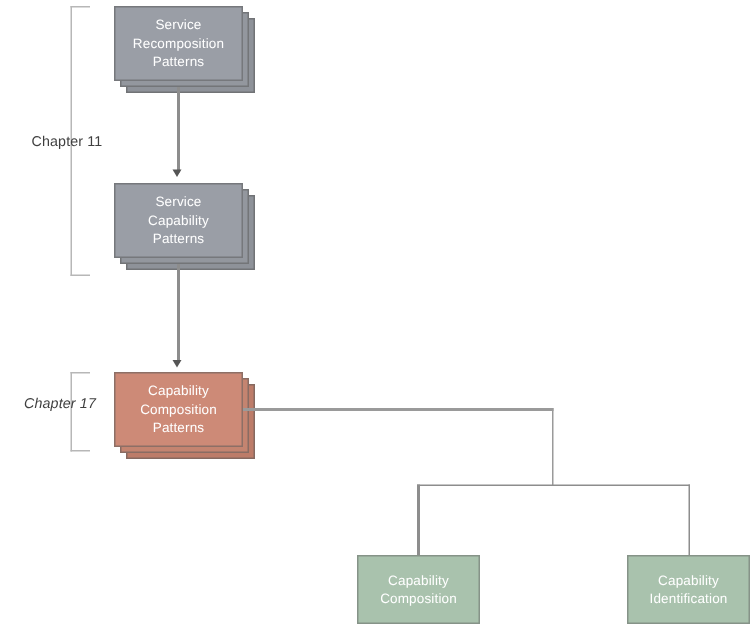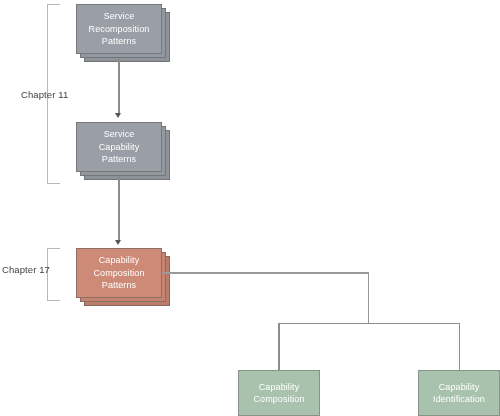--- a/index.html
+++ b/index.html
@@ -103,21 +103,21 @@
 </style>
 </head>
 <body>
 
 <div id="canvas">
 
   <div class="bracket" style="left:47px; top:4px; width:13px; height:180px;"></div>
   <div class="chapter-label" style="left:21px; top:89px;">Chapter 11</div>
 
   <div class="bracket" style="left:47px; top:248px; width:13px; height:53px;"></div>
-  <div class="chapter-label" style="left:2px; top:264px;">Chapter 17</div>
+  <div class="chapter-label" style="left:16px; top:264px;font-style:italic;">Chapter 17</div>
 
   <div class="stack" style="left:76px; top:4px; width:94px; height:58px;">
     <div class="layer l3" style="width:86px; height:50px; background:#8e9299;"></div>
     <div class="layer l2" style="width:86px; height:50px; background:#93979e;"></div>
     <div class="layer l1" style="width:86px; height:50px; background:#9a9ea6;"></div>
     <div class="label" style="width:86px; height:50px;">
       <div>
         <div>Service</div>
         <div>Recomposition</div>
         <div>Patterns</div>

